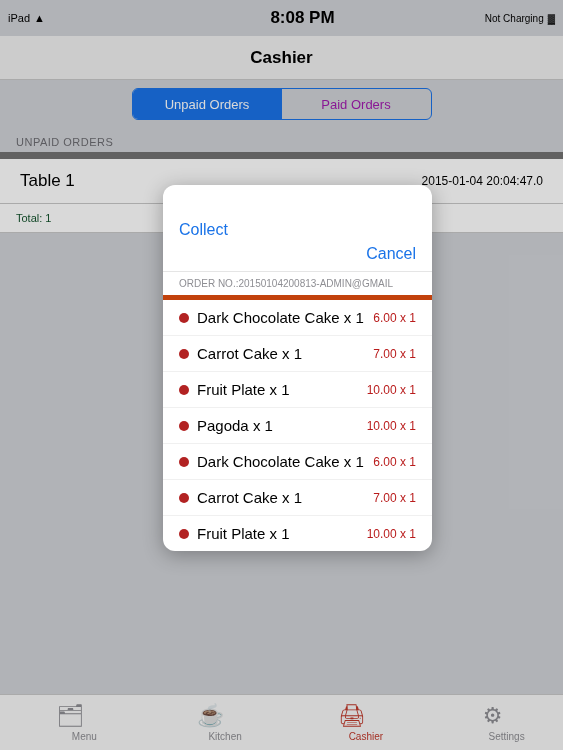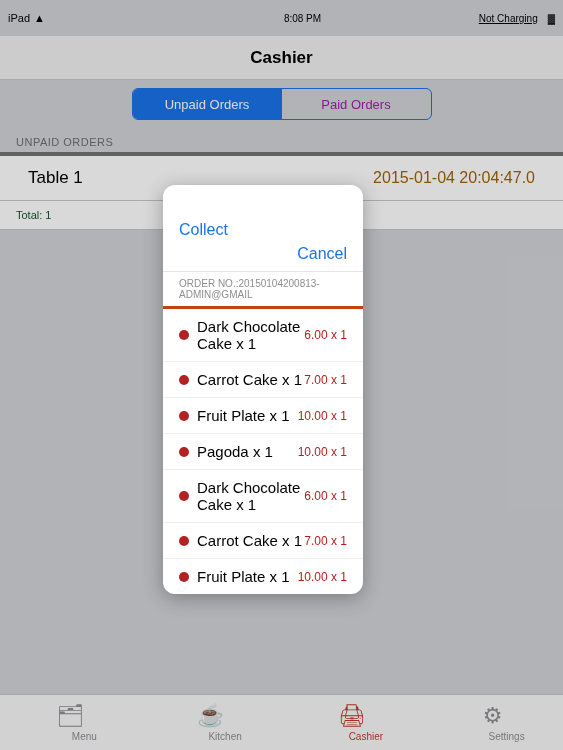--- a/index.html
+++ b/index.html
@@ -19,22 +19,22 @@
       background: #d1d3d8;
       display: flex;
       align-items: center;
       justify-content: space-between;
       padding: 0 8px;
       font-size: 11px;
       font-weight: 500;
       color: #000;
     }
     .status-left { display: flex; align-items: center; gap: 4px; }
-    .status-center { position: absolute; left: 50%; transform: translateX(-50%); font-size: 10px; font-weight: 400; padding-left: 42px; }
-    .status-right { display: flex; align-items: center; gap: 10px; font-size: 10px; text-decoration: underline; }
+    .status-center { position: absolute; left: 50%; transform: translateX(-50%); font-size: 17px; font-weight: 700; padding-left: 42px; }
+    .status-right { display: flex; align-items: center; gap: 4px; font-size: 10px; }
 
     
     #nav-bar {
       width: 100%;
       height: 44px;
       background: #f0f0f0;
       border-bottom: 1px solid #c8c8c8;
       display: flex;
       align-items: center;
       justify-content: center;
@@ -88,35 +88,35 @@
       font-size: 11px;
       color: #6d6d72;
       font-weight: 400;
       letter-spacing: 0.5px;
       text-transform: uppercase;
     }
 
     
     .table-row {
       background: #fff;
-      border-top: 4px solid #737373;
+      border-top: 7px solid #737373;
       border-bottom: 1px solid #c8c8c8;
-      padding: 12px 28px;
+      padding: 12px 20px;
       display: flex;
       align-items: center;
       justify-content: space-between;
     }
     .table-name {
       font-size: 17px;
       font-weight: 500;
       color: #000;
     }
     .table-date {
-      font-size: 16px;
-      color: #a16207;
+      font-size: 12px;
+      color: #000000;
     }
 
     
     .total-row {
       background: #fff;
       border-bottom: 1px solid #c8c8c8;
       padding: 8px 16px;
       font-size: 11px;
       color: #14532d;
     }
@@ -128,21 +128,21 @@
       width: 100%; height: 100%;
       background: rgba(0,0,0,0.15);
       z-index: 10;
     }
 
     
     #popup {
       position: absolute;
       top: 185px;
       left: 163px;
-      width: 200px;
+      width: 269px;
       background: #fff;
       border-radius: 12px;
       box-shadow: 0 4px 20px rgba(0,0,0,0.3);
       z-index: 20;
       overflow: hidden;
     }
 
     
     #popup::before {
       content: '';
@@ -177,21 +177,21 @@
       font-size: 16px;
       font-weight: 500;
       cursor: pointer;
       margin-top: 48px;
     }
 
     .popup-order-no {
       padding: 6px 16px;
       font-size: 10px;
       color: #8e8e93;
-      border-bottom: 3px solid #c2410c;
+      border-bottom: 5px solid #c2410c;
     }
 
     .popup-item {
       display: flex;
       align-items: center;
       padding: 9px 16px;
       border-bottom: 1px solid #f0f0f0;
     }
     .popup-item:last-child {
       border-bottom: none;

